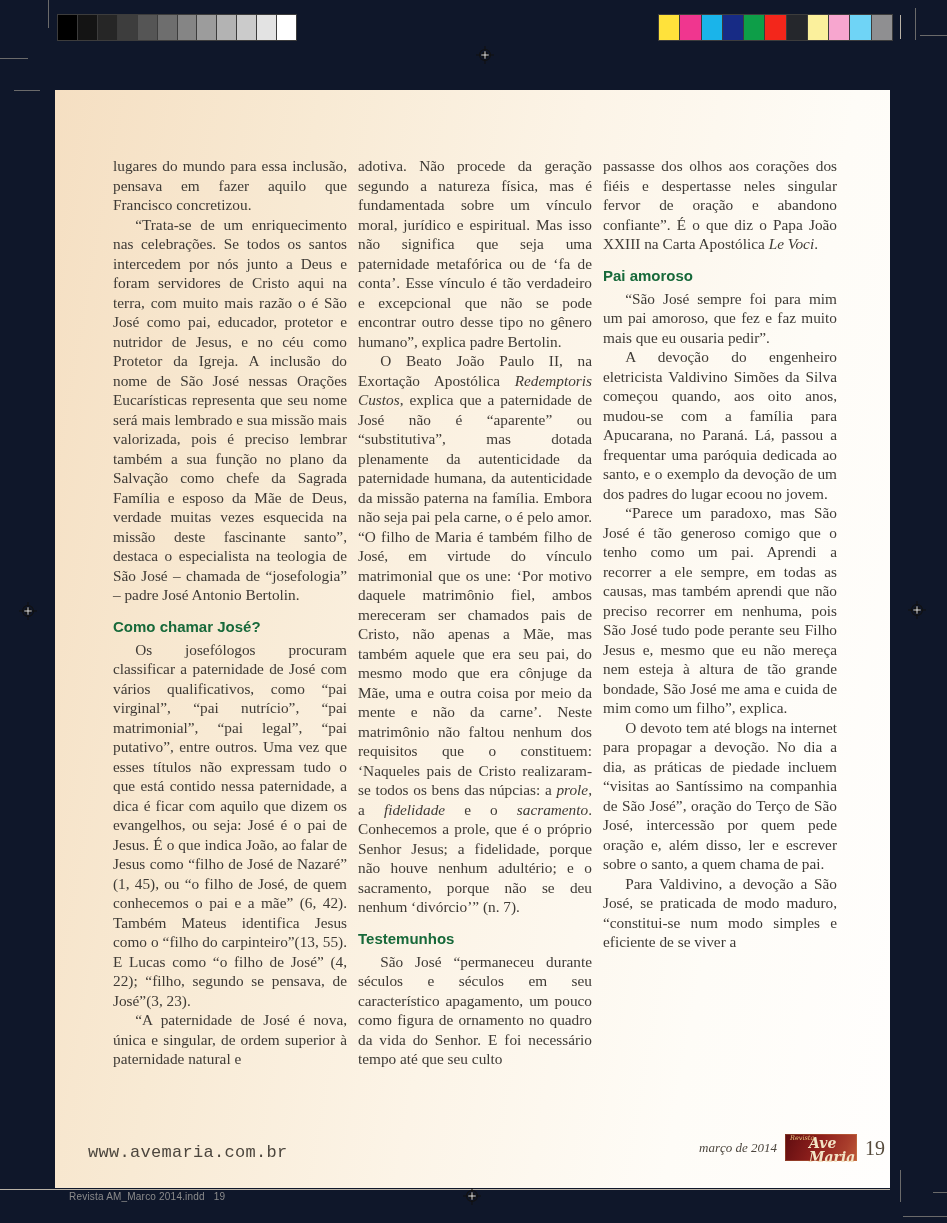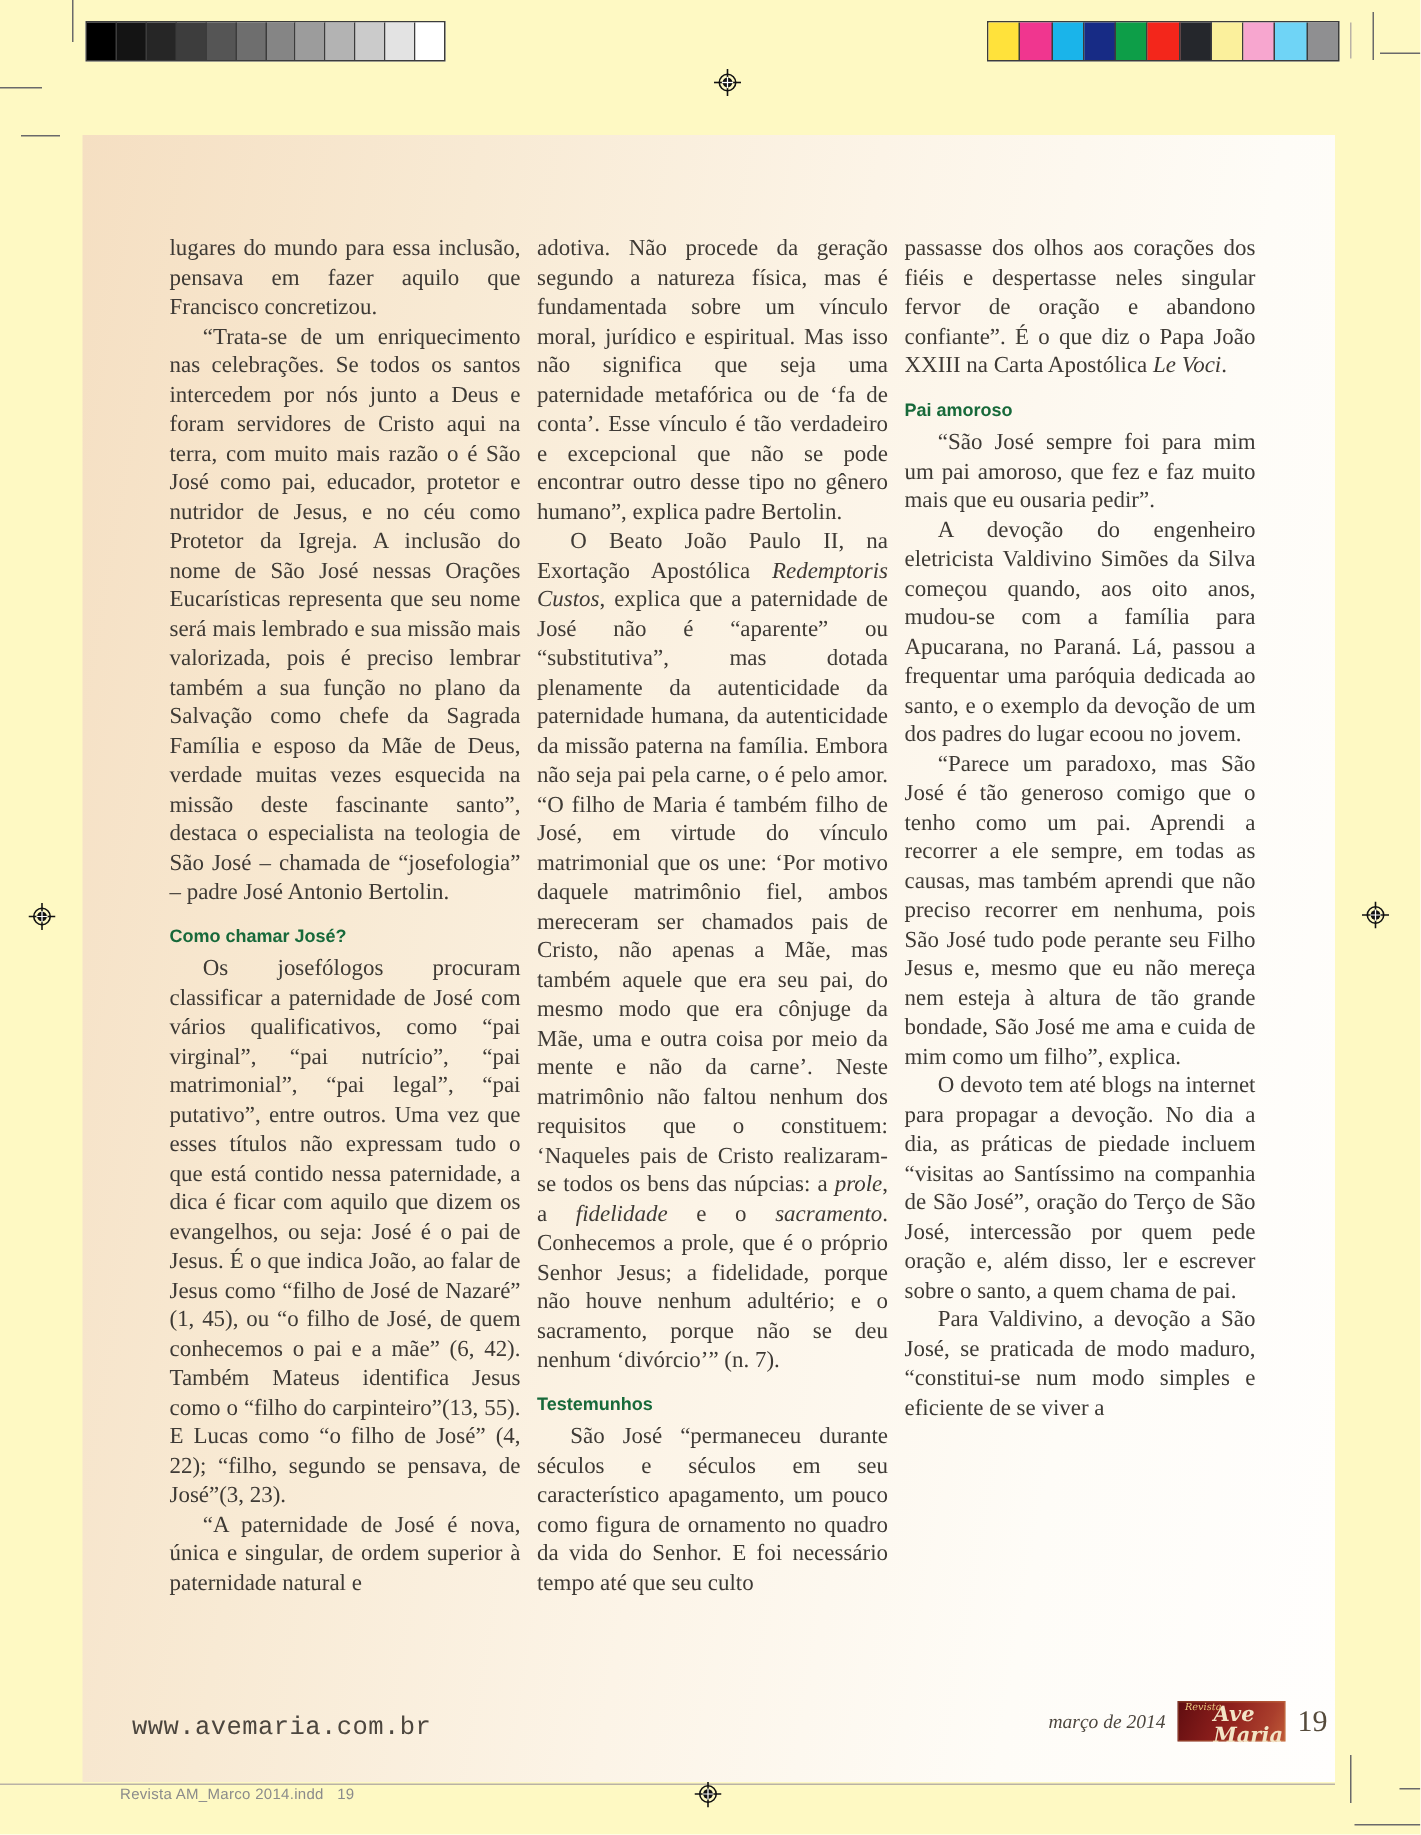--- a/index.html
+++ b/index.html
@@ -1,48 +1,48 @@
 <!DOCTYPE html>
 <html lang="pt"><head>
 <meta charset="utf-8">
 <style>
   html,body{margin:0;padding:0;background:#ffffff;}
-  .sheet{position:relative;width:947px;height:1223px;background:#fef9c3;overflow:hidden;
+  .sheet{position:relative;width:947px;height:1223px;background:#0f172a;overflow:hidden;
          font-family:"Liberation Serif",serif;}
 
   
   .cal-bar{position:absolute;display:flex;border:1px solid #3c3c3c;box-sizing:border-box;background:#fff;}
   .gray-bar{left:57px;top:14px;width:240px;height:27px;}
   .color-bar{left:658px;top:14px;width:235px;height:27px;}
   .swatch{flex:1 1 auto;border-right:1px solid #3c3c3c;}
   .swatch:last-child{border-right:none;}
 
   .regmark{position:absolute;width:18px;height:18px;}
   .regmark svg{display:block;width:100%;height:100%;}
 
   .cropline{position:absolute;background:#6a6a6a;}
   .cropline.light{background:#b9b2a6;}
 
   .slug{position:absolute;font-family:"Liberation Sans",sans-serif;font-size:10px;color:#8b8b8b;
         white-space:pre;letter-spacing:.2px;}
-  .slug-left{left:64px;top:1191px;padding-left:16px;}
+  .slug-left{left:53px;top:1191px;padding-left:16px;}
   .slug-right{left:824px;top:1191px;margin-top:44px;}
 
   
   .page{position:absolute;left:55px;top:90px;width:835px;height:1098px;
         background:linear-gradient(100deg,#f5dfc2 0%,#f8ead4 26%,#fcf4e7 52%,#fefcf7 78%,#fffefd 100%);}
 
   .col{position:absolute;top:66px;width:234px;color:#3e3a35;font-size:15.3px;line-height:19.5px;
        text-align:justify;}
   .col-1{left:58px;}
   .col-2{left:303px;}
   .col-3{left:548px;}
   .col p{margin:0;text-indent:1.45em;}
   .col p.noindent{text-indent:0;}
-  .col h3{font-family:"Liberation Sans",sans-serif;font-weight:bold;font-size:12px;line-height:1.15;
+  .col h3{font-family:"Liberation Sans",sans-serif;font-weight:bold;font-size:15px;line-height:1.15;
           color:#17693a;margin:13px 0 5px 0;text-align:left;text-indent:0;}
   .col em{font-style:italic;}
 
   
   .footer-left{position:absolute;left:33px;top:1053px;font-size:17px;color:#4c463e;letter-spacing:.3px;font-family:Liberation Mono, monospace;}
   .footer-right{position:absolute;right:5px;top:1044px;display:flex;align-items:center;gap:8px;}
   .footer-date{font-size:13px;color:#4c463e;font-style:italic;}
   .mag-logo{position:relative;width:72px;height:27px;flex:0 0 auto;
             background:linear-gradient(115deg,#5f0d10 0%,#8e1f1c 45%,#a93e2c 80%,#c05a38 100%);
             box-shadow:inset 0 0 0 1px rgba(220,170,90,.25);display:flex;align-items:center;justify-content:center;}

